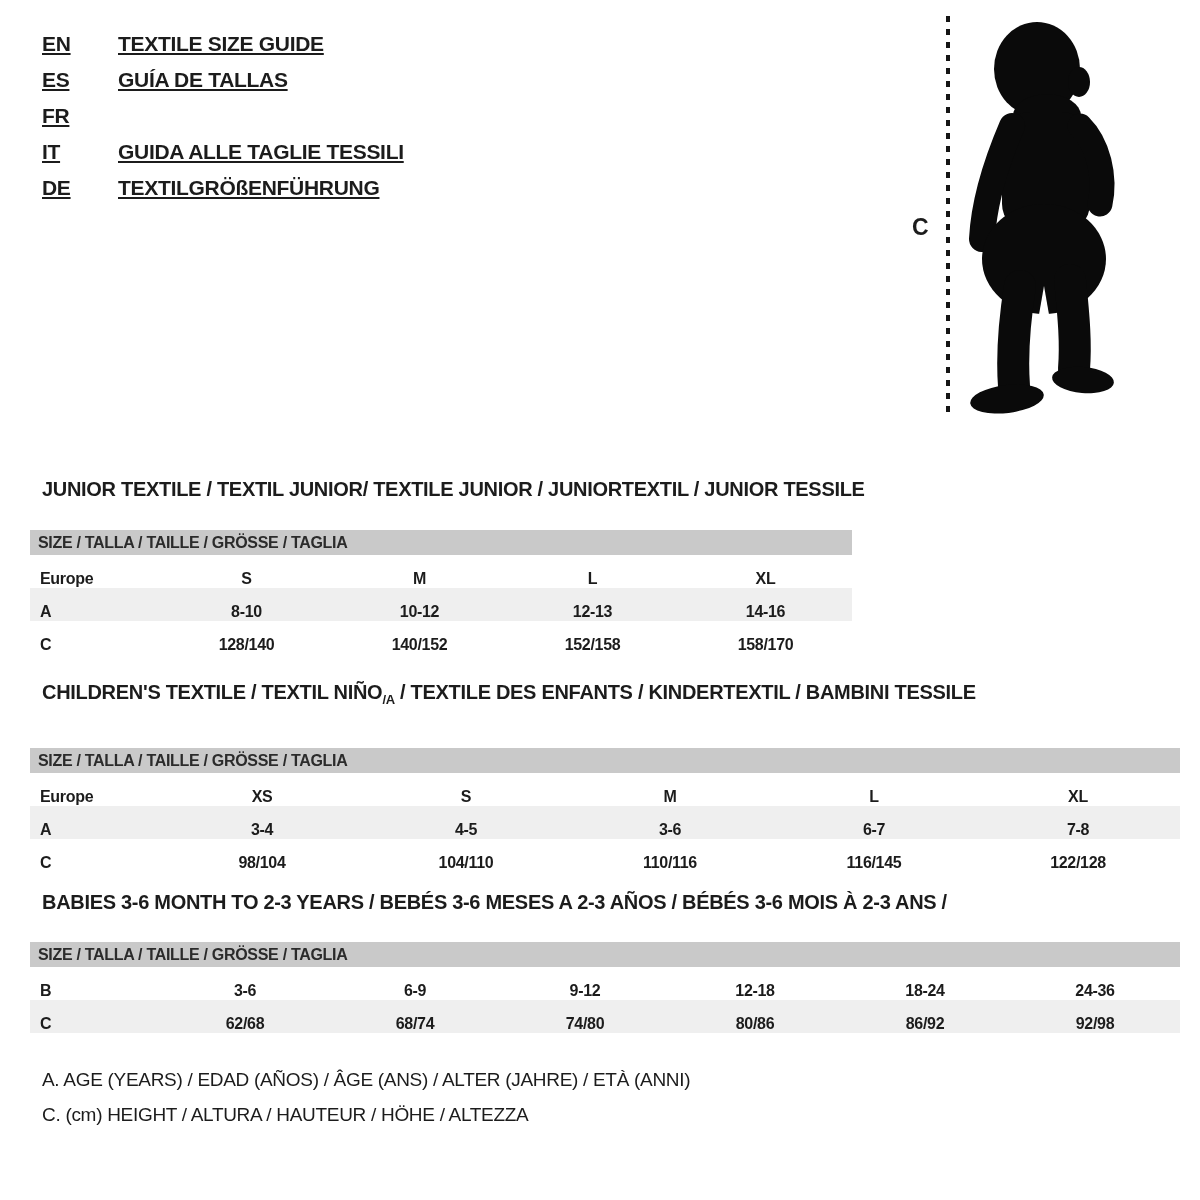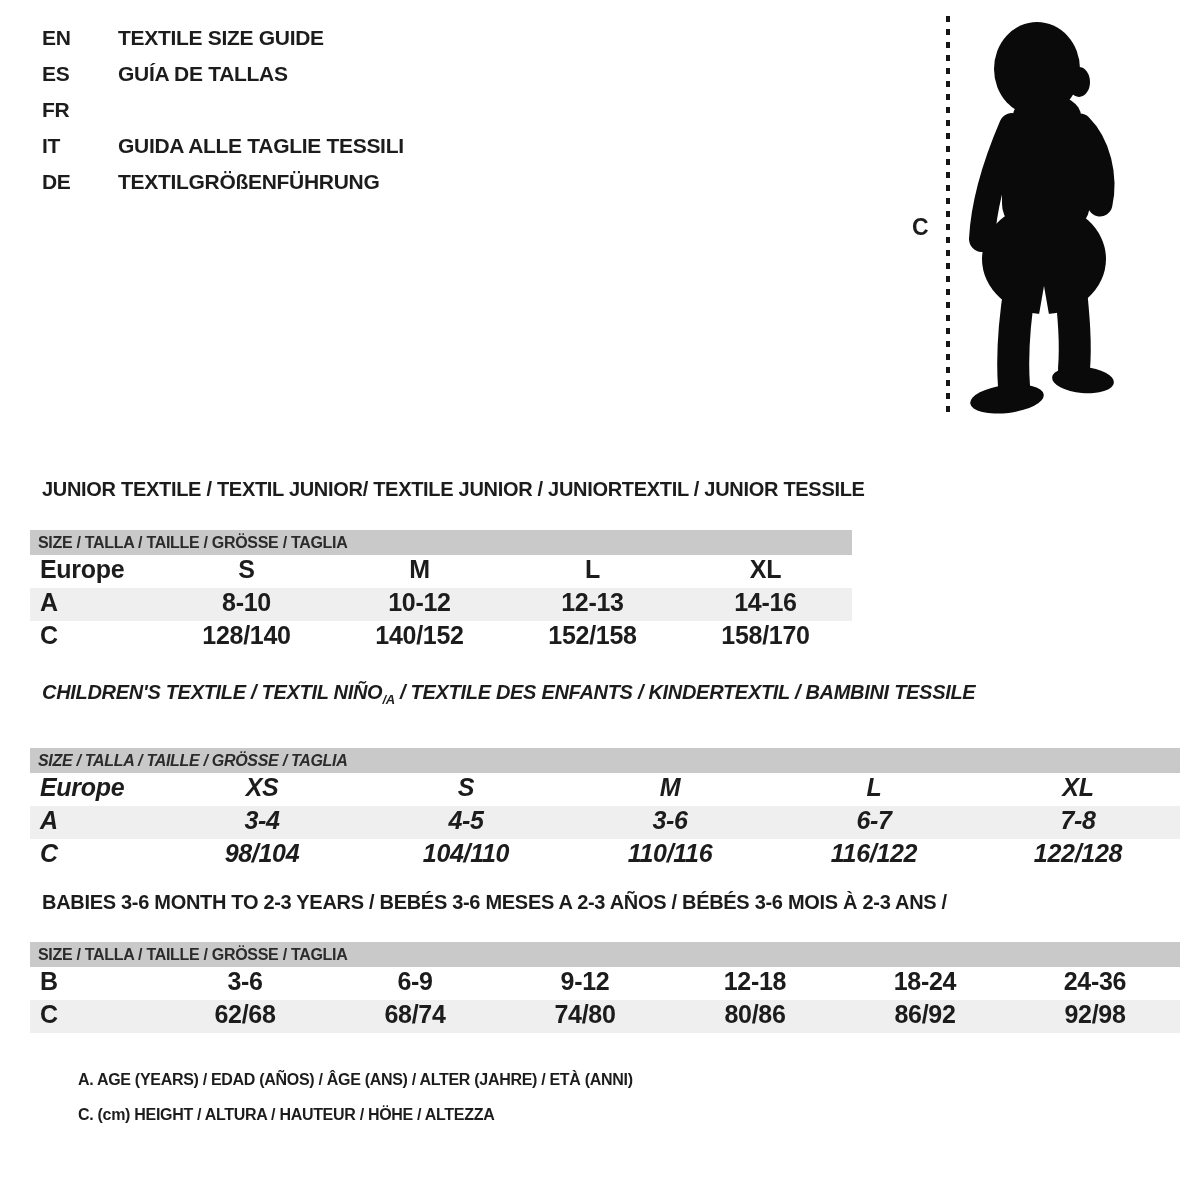--- a/index.html
+++ b/index.html
@@ -8,53 +8,53 @@
     --ink:#1c1c1c;
     --sil:#0a0a0a;
   }
   *{margin:0;padding:0;box-sizing:border-box;}
   html,body{background:#ffffff;}
   body{font-family:"Liberation Sans","DejaVu Sans",sans-serif;color:var(--ink);}
   .page{position:relative;width:1200px;height:1200px;background:#ffffff;overflow:hidden;}
 
   
   .langs{position:absolute;left:42px;top:26px;}
-  .lang-row{display:flex;height:36px;font-weight:bold;font-size:21px;letter-spacing:-0.3px;}
+  .lang-row{display:flex;height:36px;align-items:center;font-weight:bold;font-size:21px;letter-spacing:-0.3px;text-decoration:underline;}
   .lang-code{width:76px;}
   .lang-title{white-space:nowrap;}
 
   
   .height-line{position:absolute;left:946px;top:16px;width:4px;height:400px;
     background:repeating-linear-gradient(to bottom,#151515 0 6px,transparent 6px 13px);}
   .height-label{position:absolute;left:912px;top:214px;font-weight:bold;font-size:23px;}
   .baby{position:absolute;left:952px;top:14px;width:190px;height:405px;}
 
   
   .section{position:absolute;left:30px;margin-top:48px;}
   .sec-title{font-weight:bold;font-size:20px;letter-spacing:-0.3px;padding-left:12px;line-height:22px;white-space:nowrap;}
   .sec-title sub{font-size:13px;}
   .size-table{width:100%;}
   .t-head{background:var(--bar-bg);height:25px;line-height:25px;font-weight:bold;font-size:16px;
     letter-spacing:-0.3px;padding-left:8px;color:#2b2b2b;}
-  .t-row{display:flex;height:33px;align-items:flex-start;font-weight:bold;font-size:25px;letter-spacing:-0.3px;}
+  .t-row{display:flex;height:33px;align-items:flex-end;font-weight:bold;font-size:16px;letter-spacing:-0.3px;}
   .t-row.shaded{background:var(--shade-bg);}
   .t-row .lbl{width:130px;padding-left:10px;}
   .t-row .val{flex:1;text-align:center;}
 
   .sec-junior{top:430px;width:822px;}
   .sec-junior .size-table{margin-top:30px;}
-  .sec-children{top:633px;width:1150px;font-style:italic;}
+  .sec-children{top:633px;width:1150px;}
   .sec-children .size-table{margin-top:37px;}
   .sec-babies{top:838px;width:1150px;}
   .sec-babies .sec-title{line-height:32px;}
   .sec-babies .size-table{margin-top:24px;}
 
   
   .notes{position:absolute;left:42px;top:1062px;}
-  .note-line{height:35px;line-height:35px;font-weight:bold;font-size:16px;letter-spacing:-0.3px;white-space:nowrap;margin-left:36px;}
+  .note-line{height:35px;line-height:35px;font-weight:normal;font-size:19px;letter-spacing:-0.3px;white-space:nowrap;}
 </style>
 </head>
 <body>
 
 <div class="page">
 
   <div class="langs">
     <div class="lang-row">
       <span class="lang-code">EN</span>
       <span class="lang-title">TEXTILE SIZE GUIDE</span>
@@ -141,21 +141,21 @@
         <span class="val">4-5</span>
         <span class="val">3-6</span>
         <span class="val">6-7</span>
         <span class="val">7-8</span>
       </div>
       <div class="t-row">
         <span class="lbl">C</span>
         <span class="val">98/104</span>
         <span class="val">104/110</span>
         <span class="val">110/116</span>
-        <span class="val">116/122</span>
+        <span class="val">116/145</span>
         <span class="val">122/128</span>
       </div>
     </div>
   </div>
 
   <div class="section sec-babies">
     <div class="sec-title">BABIES 3-6 MONTH TO 2-3 YEARS / BEBÉS 3-6 MESES A 2-3 AÑOS / BÉBÉS 3-6 MOIS À 2-3 ANS /</div>
     <div class="size-table">
       <div class="t-head">SIZE / TALLA / TAILLE / GRÖSSE / TAGLIA</div>
       <div class="t-row">

